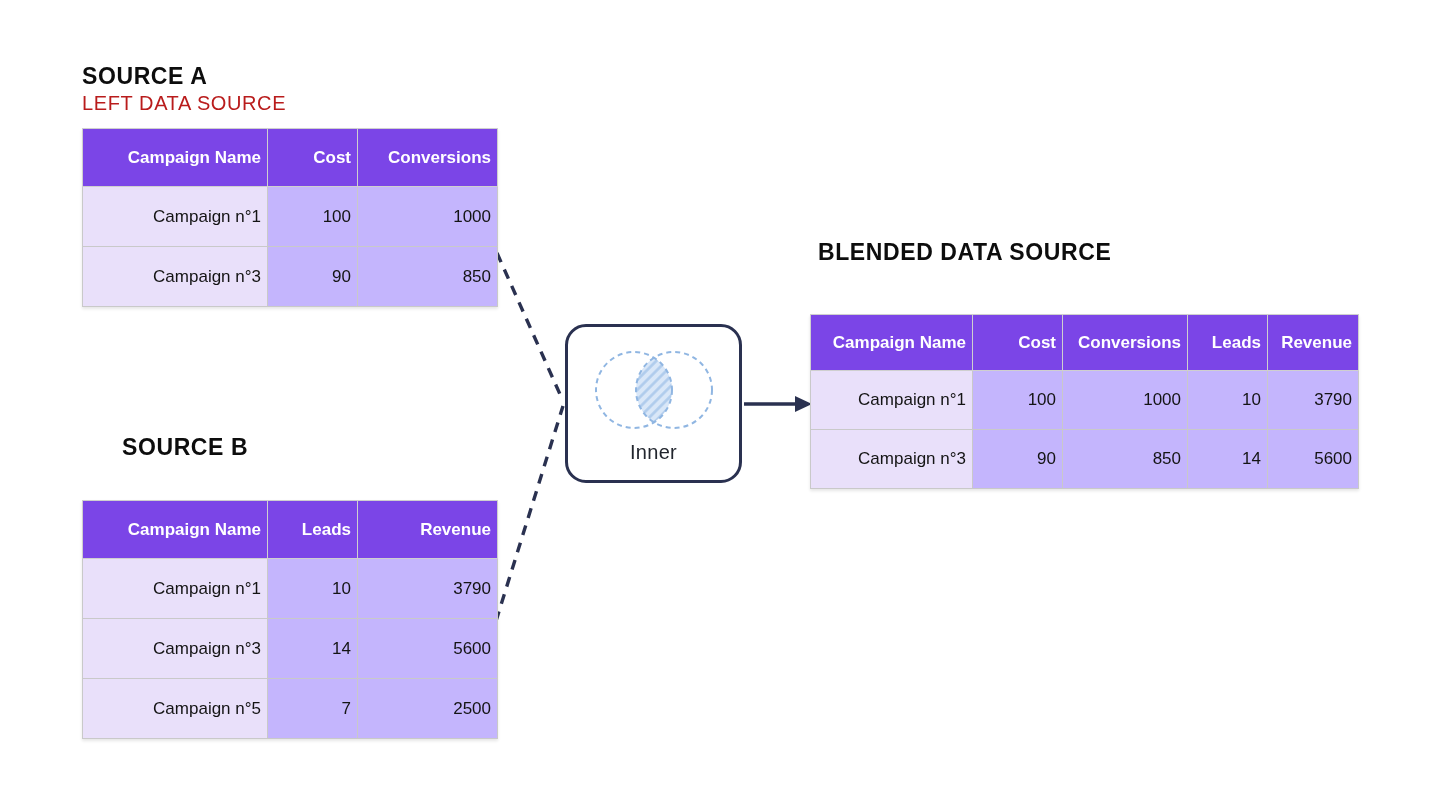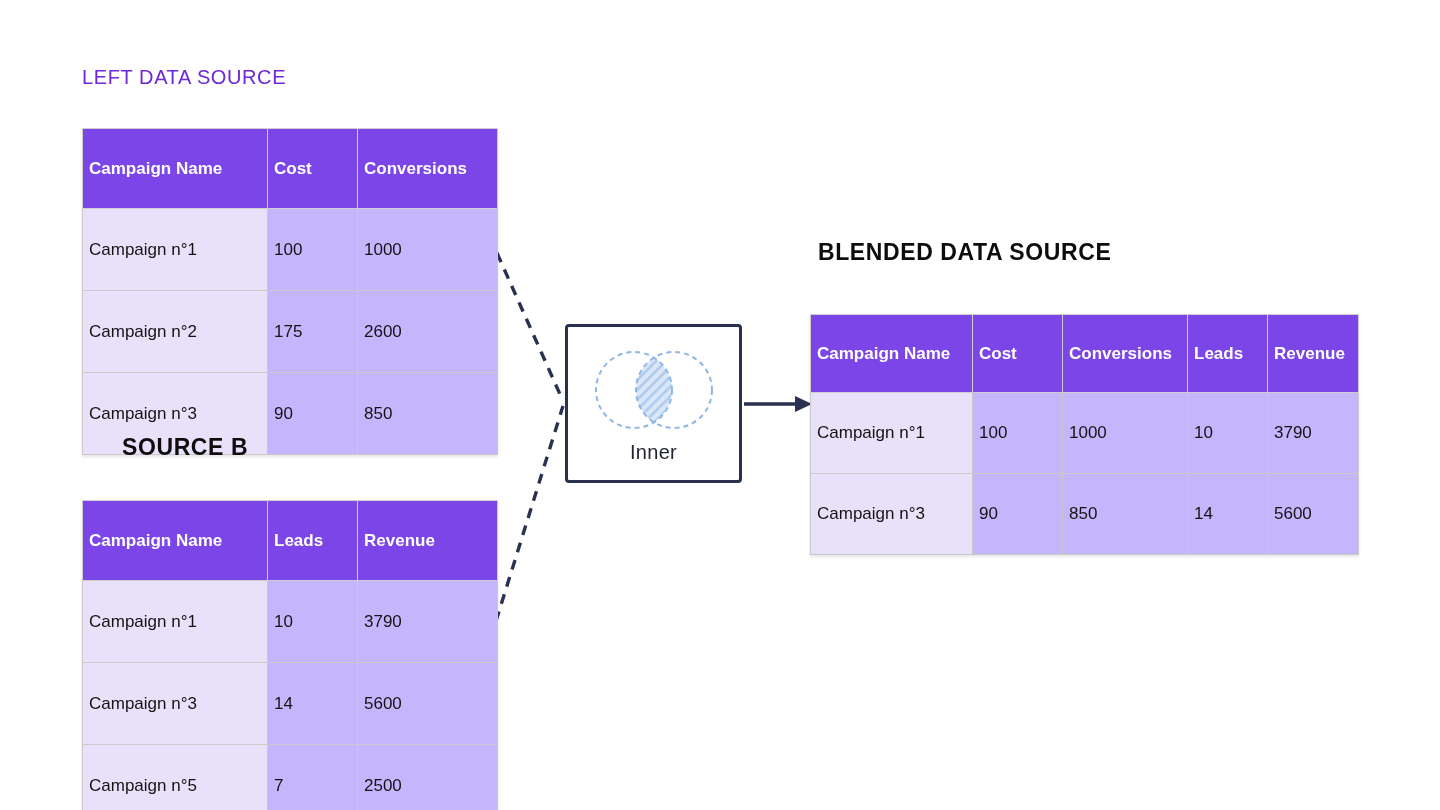--- a/index.html
+++ b/index.html
@@ -22,42 +22,42 @@
     font-size: 23px;
     font-weight: 800;
     letter-spacing: 0.6px;
     color: #0d0d0d;
     line-height: 1.12;
   }
   .block-heading .subtitle {
     font-size: 20px;
     font-weight: 400;
     letter-spacing: 0.6px;
-    color: #6d28d9;
+    color: #b91c1c;
     line-height: 1.15;
     margin-top: 2px;
   }
   .heading-a { left: 82px; top: 64px; }
   .heading-b { left: 82px; top: 435px; margin-left: 40px; }
   .heading-blended { left: 810px; top: 240px; }
   .heading-blended .title { font-size: 23px; margin-left: 8px; }
 
   
   table.data-table {
     position: absolute;
     border-collapse: collapse;
     table-layout: fixed;
     box-shadow: 0 2px 3px rgba(0,0,0,0.10);
     background: #fff;
   }
   table.data-table th, table.data-table td {
     border: 1px solid var(--table-border, #C9C9C9);
-    text-align: left;
+    text-align: right;
     vertical-align: middle;
-    padding: 11px 6px;
+    padding: 0 6px;
     overflow: hidden;
     white-space: nowrap;
   }
   table.data-table th {
     background: var(--purple, #7B45E7);
     color: #ffffff;
     font-weight: 700;
     font-size: 17px;
     border-color: #cfcfcf;
   }
@@ -99,21 +99,21 @@
   .arrow-head { fill: var(--navy, #2A3150); }
 
   
   .join-box {
     position: absolute;
     left: 565px; top: 324px;
     width: 177px; height: 159px;
     box-sizing: border-box;
     background: #ffffff;
     border: 3.4px solid var(--navy, #2A3150);
-    border-radius: 4px;
+    border-radius: 21px;
     display: flex;
     flex-direction: column;
     align-items: center;
     justify-content: center;
   }
   .join-box .venn { margin-top: 4px; }
   .venn-circle {
     fill: none;
     stroke: var(--venn-stroke, #90B6E2);
     stroke-width: 2;
@@ -134,20 +134,21 @@
 <div class="canvas">
 
   <svg class="connectors" viewBox="0 0 1440 810" xmlns="http://www.w3.org/2000/svg">
     <line class="connector-dashed" x1="497" y1="253" x2="563" y2="401"></line>
     <line class="connector-dashed" x1="496" y1="621" x2="563" y2="406"></line>
     <line class="connector-solid" x1="744" y1="404" x2="799" y2="404"></line>
     <polygon class="arrow-head" points="812,404 795,396 795,412"></polygon>
   </svg>
 
   <div class="block-heading heading-a">
+    <div class="title">SOURCE A</div>
     <div class="subtitle">LEFT DATA SOURCE</div>
   </div>
 
   <table class="data-table table-a">
     <colgroup>
         <col style="width:185px">
         <col style="width:90px">
         <col style="width:140px">
       </colgroup>
     <thead>
@@ -155,25 +156,20 @@
         <th>Campaign Name</th>
         <th>Cost</th>
         <th>Conversions</th>
       </tr>
     </thead>
     <tbody>
       <tr>
         <td class="name-cell">Campaign n°1</td>
         <td>100</td>
         <td>1000</td>
-      </tr>
-      <tr>
-        <td class="name-cell">Campaign n°2</td>
-        <td>175</td>
-        <td>2600</td>
       </tr>
       <tr>
         <td class="name-cell">Campaign n°3</td>
         <td>90</td>
         <td>850</td>
       </tr>
     </tbody>
   </table>
 
   <div class="block-heading heading-b">

